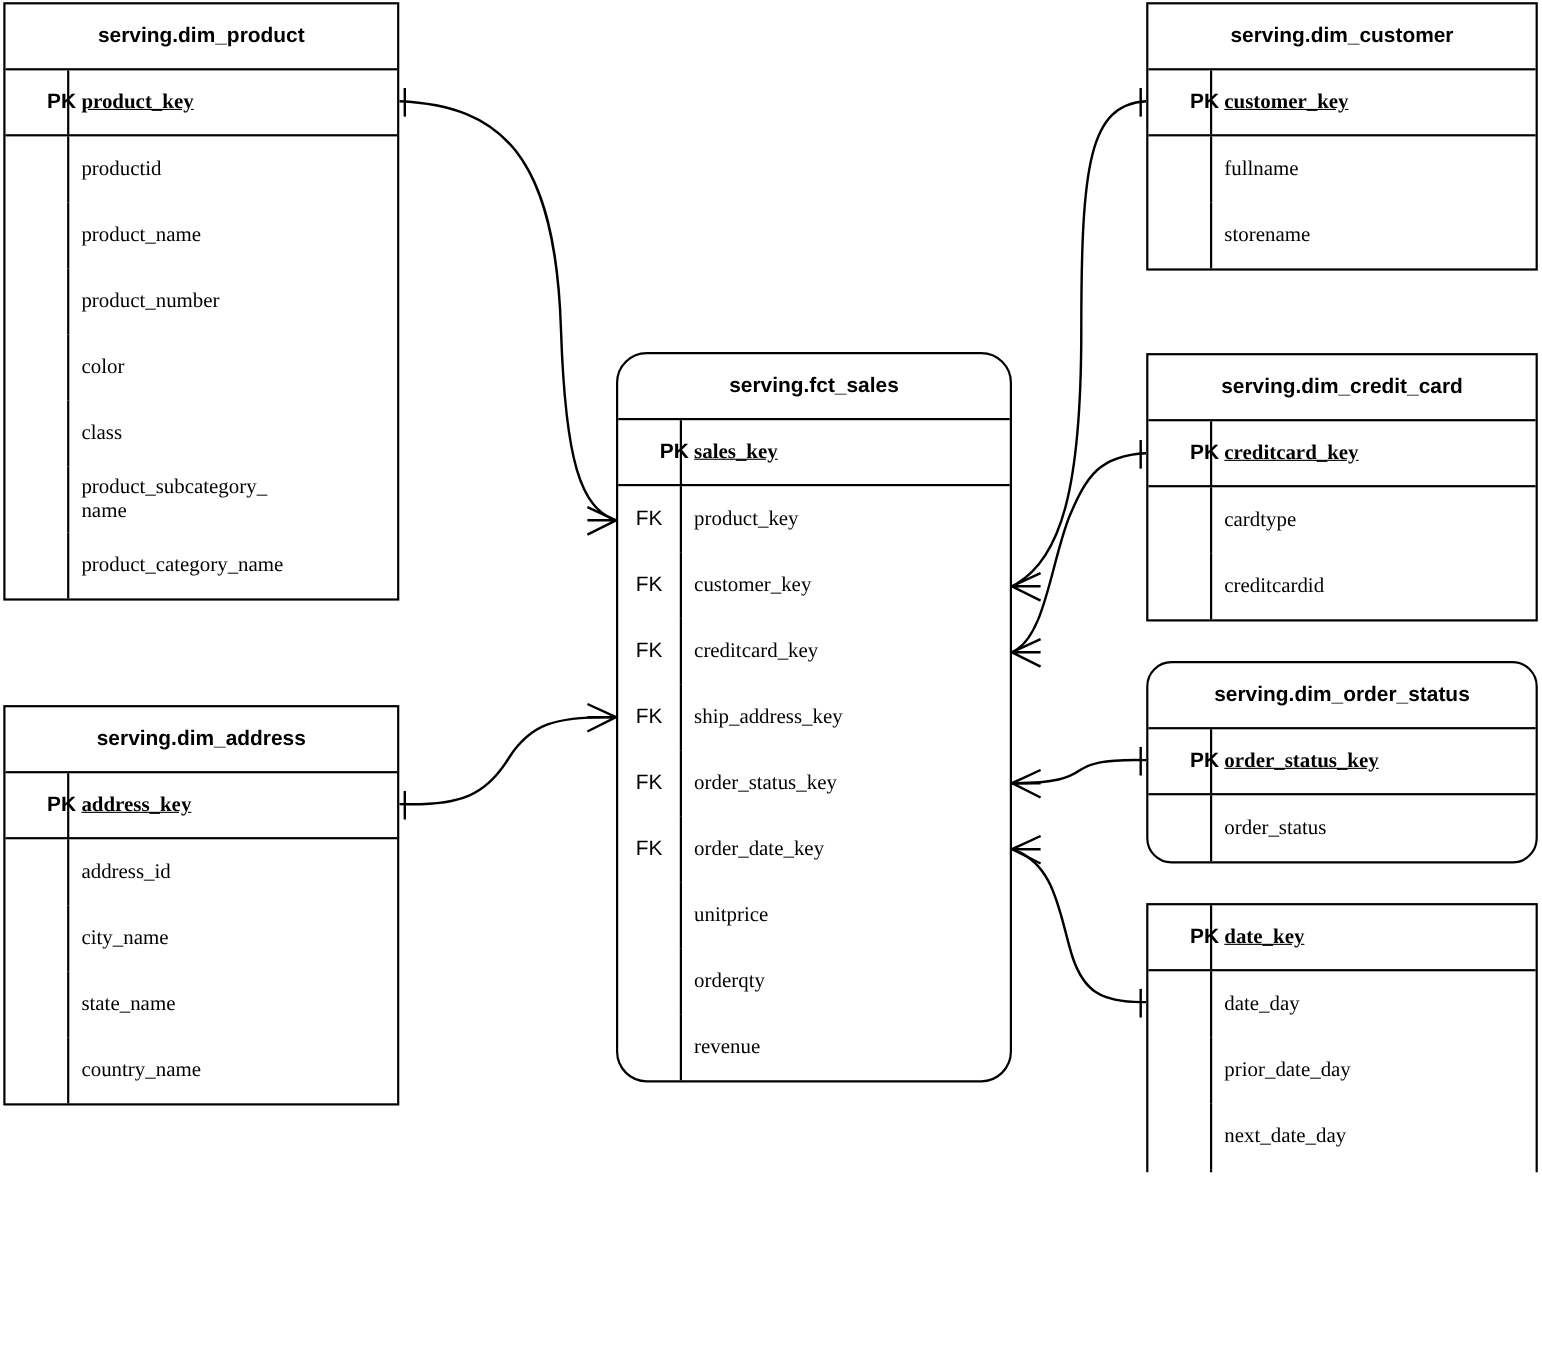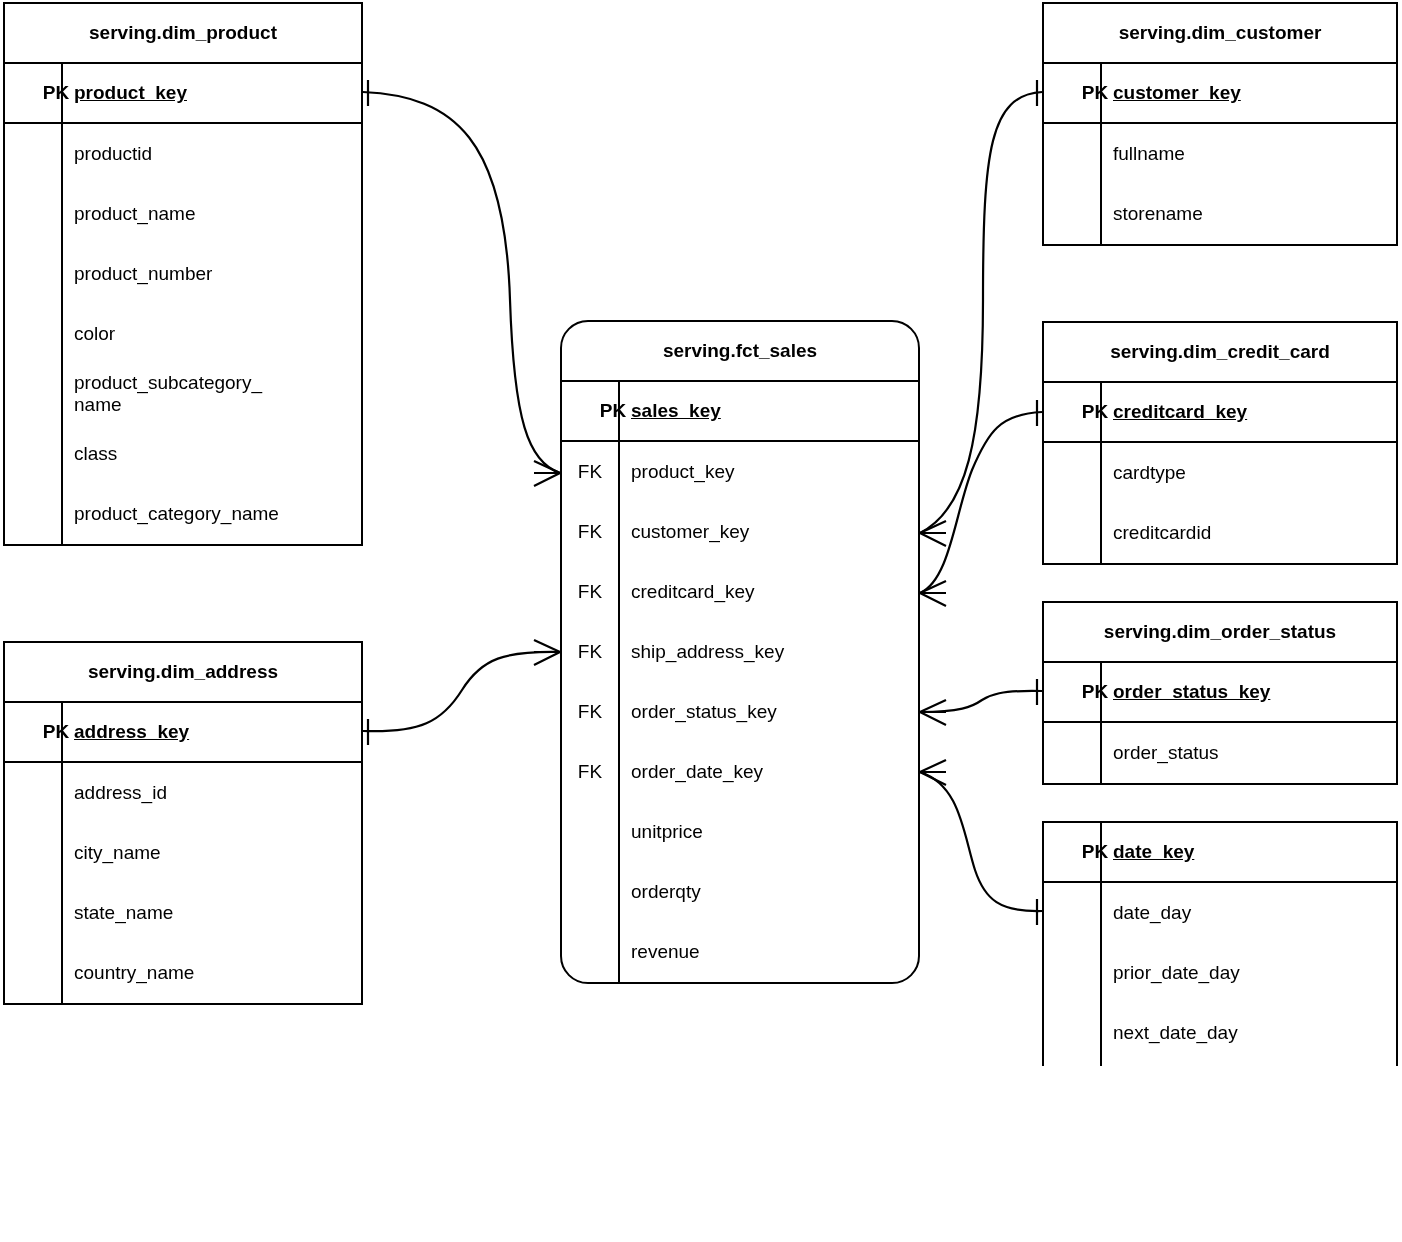--- a/index.html
+++ b/index.html
@@ -58,20 +58,21 @@
   .key-cell.blank { color: transparent; }
   .field-cell {
     box-sizing: border-box;
     flex: 1;
     padding-left: 11px;
     font-size: 19px;
     color: #000000;
     align-self: stretch;
     display: flex;
     align-items: center;
+    font-family: Liberation Serif, serif;
   }
   .field-cell.pk-name {
     font-weight: bold;
     text-decoration: underline;
   }
   .attrs {
     box-sizing: border-box;
   }
   .attrs .row {
     border: none;
@@ -156,29 +157,29 @@
       <div class="row">
         <div class="key-cell blank"></div>
         <div class="field-cell">product_number</div>
       </div>
       <div class="row">
         <div class="key-cell blank"></div>
         <div class="field-cell">color</div>
       </div>
       <div class="row">
         <div class="key-cell blank"></div>
+        <div class="field-cell">class</div>
+      </div>
+      <div class="row">
+        <div class="key-cell blank"></div>
         <div class="field-cell wrap">product_subcategory_
 name</div>
       </div>
       <div class="row">
         <div class="key-cell blank"></div>
-        <div class="field-cell">class</div>
-      </div>
-      <div class="row">
-        <div class="key-cell blank"></div>
         <div class="field-cell">product_category_name</div>
       </div>
     </div>
   </div>
 
   <div class="entity" style="left:3px; top:641px; width:360px;">
     <div class="entity-title">serving.dim_address</div>
     <div class="row pk-row">
       <div class="key-cell bold">PK</div>
       <div class="field-cell pk-name">address_key</div>
@@ -278,21 +279,21 @@
         <div class="key-cell blank"></div>
         <div class="field-cell">cardtype</div>
       </div>
       <div class="row">
         <div class="key-cell blank"></div>
         <div class="field-cell">creditcardid</div>
       </div>
     </div>
   </div>
 
-  <div class="entity" style="left:1042px; top:601px; width:356px;">
+  <div class="entity" style="left:1042px; top:601px; width:356px;border-radius:23px;">
     <div class="entity-title">serving.dim_order_status</div>
     <div class="row pk-row">
       <div class="key-cell bold">PK</div>
       <div class="field-cell pk-name">order_status_key</div>
     </div>
     <div class="attrs">
       <div class="row">
         <div class="key-cell blank"></div>
         <div class="field-cell">order_status</div>
       </div>

